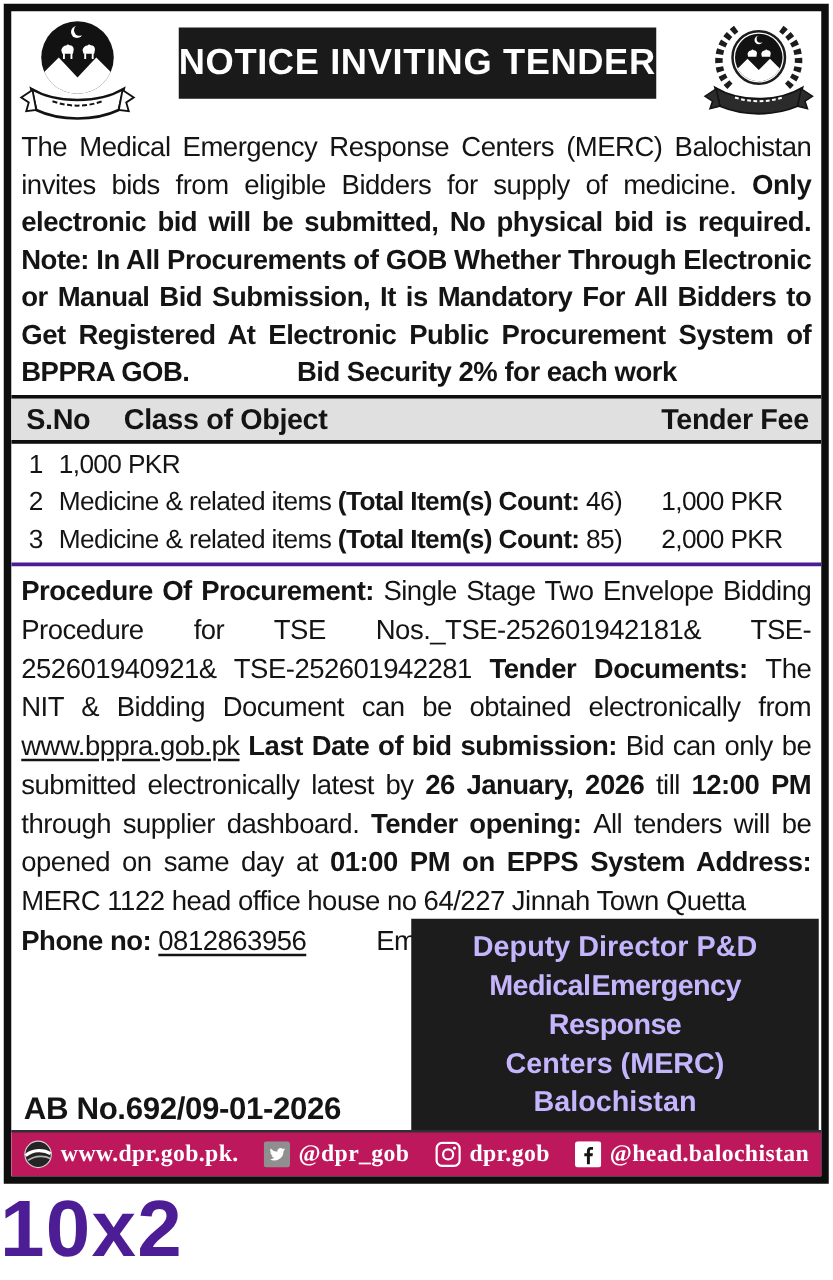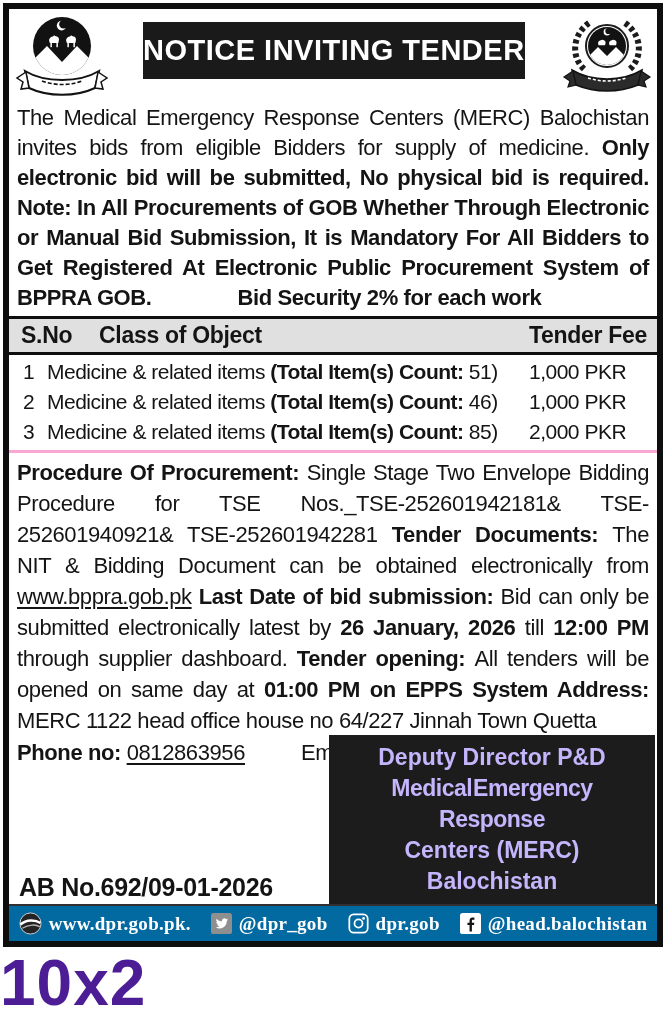--- a/index.html
+++ b/index.html
@@ -18,21 +18,21 @@
 
   
   .intro { padding:0 8px 3px 8px; font-size:22px; line-height:30px; text-align:justify;
            letter-spacing:-0.4px; flex:none; }
   .b { font-weight:bold; }
   .u { text-decoration:underline; text-underline-offset:3px; }
   .gap-wide { display:inline-block; width:86px; }
   .gap-mid  { display:inline-block; width:56px; }
 
   
-  .tender-table { flex:none; border-top:3px solid #0e0e0e; border-bottom:3px solid #f9a8d4; }
+  .tender-table { flex:none; border-top:3px solid #0e0e0e; border-bottom:3px solid #4c1d95; }
   .t-head { display:flex; align-items:center; background:#e0e0e0; border-bottom:3px solid #0e0e0e;
             font-weight:bold; font-size:23px; padding:3px 10px 3px 12px; letter-spacing:-0.3px; }
   .th-sno { width:78px; }
   .th-class { flex:1; }
   .th-fee { text-align:right; }
   .t-body { padding:2px 0 3px 0; }
   .t-row { display:flex; font-size:21px; line-height:30px; padding:0 10px 0 14px; letter-spacing:-0.5px; }
   .td-sno { width:24px; flex:none; }
   .td-desc { flex:1; white-space:nowrap; overflow:hidden; }
   .td-fee { width:118px; flex:none; white-space:nowrap; }
@@ -44,21 +44,21 @@
 
   
   .bottom { flex:1; min-height:90px; display:flex; justify-content:space-between;
             align-items:flex-end; padding:6px 2px 0 10px; }
   .ab-no { font-weight:bold; font-size:25px; letter-spacing:-0.3px; padding-bottom:2px; }
   .sig-box { background:#1c1c1c; color:#c4b5fd; font-weight:bold; text-align:center;
              font-size:23px; line-height:31px; padding:7px 10px; width:326px; }
   .sig-l2 { word-spacing:-5px; letter-spacing:-0.5px; }
 
   
-  .footer-bar { margin-top:auto; flex:none; height:37px; background:#0369a1; color:#fff;
+  .footer-bar { margin-top:auto; flex:none; height:37px; background:#be185d; color:#fff;
                 font-family:"Liberation Serif", serif; font-weight:bold; font-size:19px;
                 display:flex; align-items:center; justify-content:center; gap:20px;
                 border-top:2px solid #303030; letter-spacing:.3px; }
   .f-item { display:flex; align-items:center; gap:7px; white-space:nowrap; }
   .f-item svg { display:block; }
 
   
   .size-label { text-align:left; font-weight:bold; font-size:64px; line-height:72px;
                 color:#4c1d95; letter-spacing:1px; }
 </style>
@@ -135,21 +135,20 @@
 
     <div class="tender-table">
       <div class="t-head">
         <span class="th-sno">S.No</span>
         <span class="th-class">Class of Object</span>
         <span class="th-fee">Tender Fee</span>
       </div>
       <div class="t-body">
         <div class="t-row">
           <span class="td-sno">1</span>
-          <span class="td-desc"><span>Medicine &amp; related items </span><span class="b">(Total Item(s) Count:</span><span> 51)</span></span>
           <span class="td-fee">1,000 PKR</span>
         </div>
         <div class="t-row">
           <span class="td-sno">2</span>
           <span class="td-desc"><span>Medicine &amp; related items </span><span class="b">(Total Item(s) Count:</span><span> 46)</span></span>
           <span class="td-fee">1,000 PKR</span>
         </div>
         <div class="t-row">
           <span class="td-sno">3</span>
           <span class="td-desc"><span>Medicine &amp; related items </span><span class="b">(Total Item(s) Count:</span><span> 85)</span></span>

